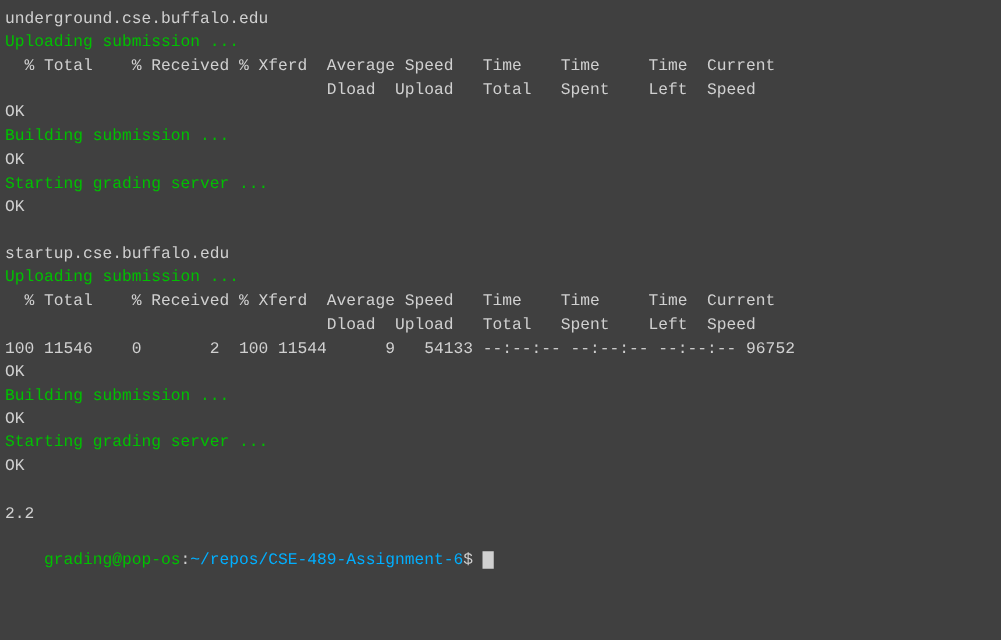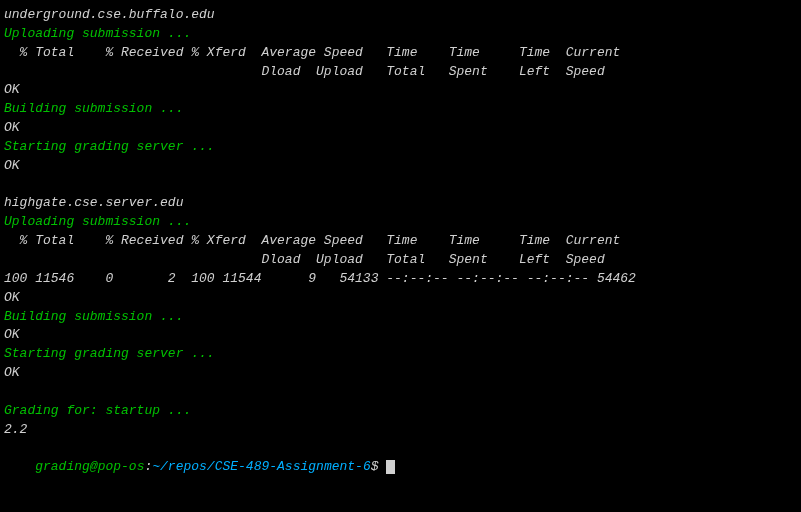--- a/index.html
+++ b/index.html
@@ -8,24 +8,23 @@
       font-family: 'Courier New', Courier, monospace;
       font-size: 13px;
       color: #d0d0d0;
       width: 801px;
       height: 512px;
       overflow: hidden;
     }
     .terminal {
       width: 801px;
       height: 512px;
-      background-color: #000000;
+      background-color: #404040;
       padding: 6px 4px;
       line-height: 1.45;
-      font-style: italic;
     }
     .line {
       white-space: pre;
     }
     .green {
       color: #00c000;
     }
     .white {
       color: #d0d0d0;
     }
@@ -56,29 +55,28 @@
   <div class="line white">underground.cse.buffalo.edu</div>
   <div class="line green">Uploading submission ...</div>
   <div class="line white">  % Total    % Received % Xferd  Average Speed   Time    Time     Time  Current</div>
   <div class="line white">                                 Dload  Upload   Total   Spent    Left  Speed</div>
   <div class="line white">OK</div>
   <div class="line green">Building submission ...</div>
   <div class="line white">OK</div>
   <div class="line green">Starting grading server ...</div>
   <div class="line white">OK</div>
   <div class="line white">&nbsp;</div>
-  <div class="line white">highgate.cse.server.edu</div>
+  <div class="line white">startup.cse.buffalo.edu</div>
   <div class="line green">Uploading submission ...</div>
   <div class="line white">  % Total    % Received % Xferd  Average Speed   Time    Time     Time  Current</div>
   <div class="line white">                                 Dload  Upload   Total   Spent    Left  Speed</div>
-  <div class="line white">100 11546    0       2  100 11544      9   54133 --:--:-- --:--:-- --:--:-- 54462</div>
+  <div class="line white">100 11546    0       2  100 11544      9   54133 --:--:-- --:--:-- --:--:-- 96752</div>
   <div class="line white">OK</div>
   <div class="line green">Building submission ...</div>
   <div class="line white">OK</div>
   <div class="line green">Starting grading server ...</div>
   <div class="line white">OK</div>
   <div class="line white">&nbsp;</div>
-  <div class="line green">Grading for: startup ...</div>
   <div class="line white">2.2</div>
   <div class="line">
     <span class="prompt-user">grading</span><span class="prompt-host">@pop-os</span><span class="white">:</span><span class="prompt-path">~/repos/CSE-489-Assignment-6</span><span class="prompt-dollar">$ </span><span class="cursor"></span>
   </div>
 </div>
 
 </body></html>

